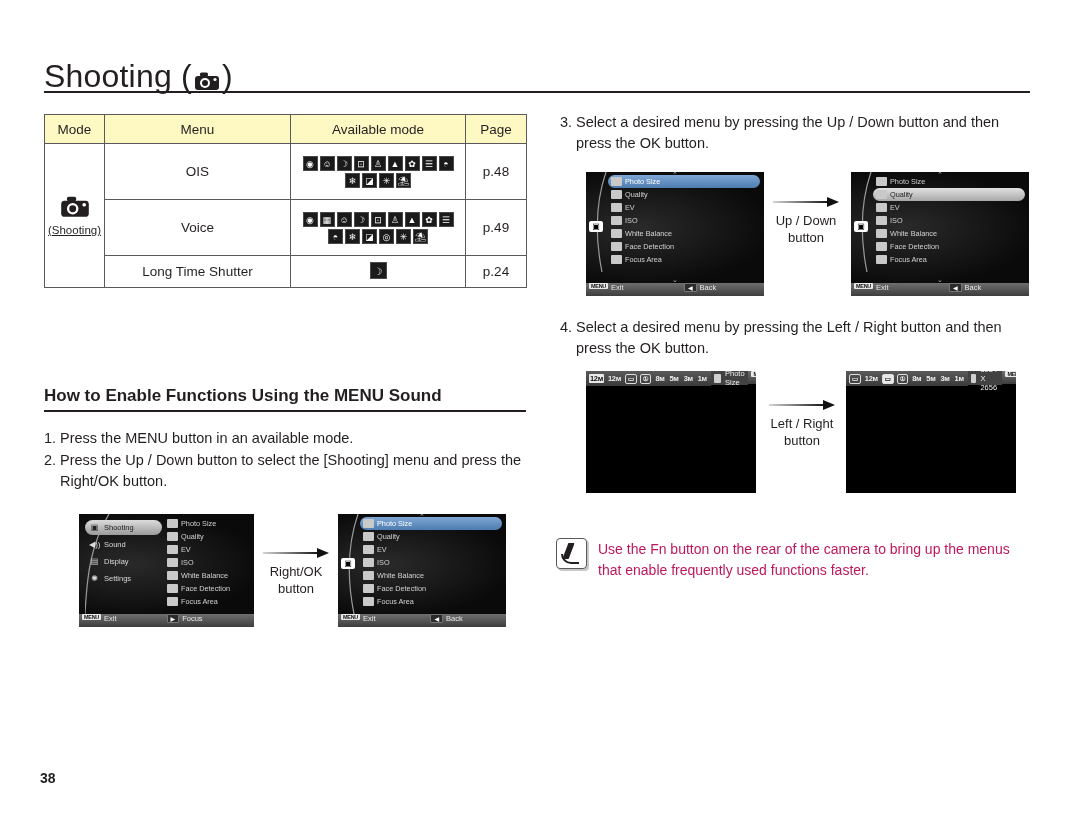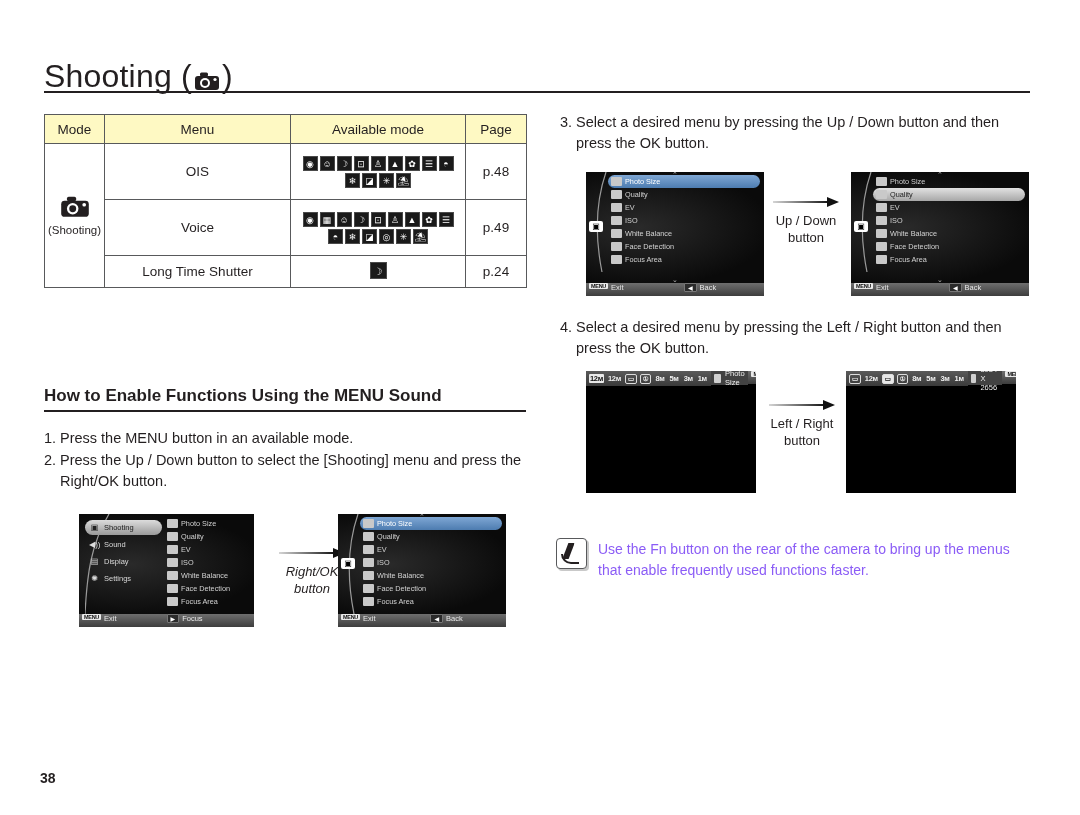--- a/index.html
+++ b/index.html
@@ -67,21 +67,21 @@
     background: #fef9c3;
     height: 28px;
     font-size: 13.5px;
   }
   .col-mode { width: 60px; }
   .col-menu { width: 186px; }
   .col-avail { width: 175px; }
   .col-page  { width: 61px; }
 
   .mode-cell { padding: 4px 0 6px 0; }
-  .mode-cell .mode-label { font-size: 11.5px; display:block; margin-top: 3px; }
+  .mode-cell .mode-label { font-size: 11.5px; display:block; margin-top: 3px; text-decoration: underline; }
   .row-ois   { height: 56px; }
   .row-voice { height: 56px; }
   .row-lts   { height: 32px; padding-left: 8px; }
 
   
   .icon-grid {
     display: flex;
     flex-wrap: wrap;
     justify-content: center;
     gap: 2px;
@@ -436,21 +436,21 @@
     position: absolute;
     left: 4px; bottom: 4px;
     width: 16px; height: 8px;
     border-bottom: 2px solid #231f20;
     border-left: 2px solid #231f20;
     border-radius: 0 0 0 10px;
   }
   .note-text {
     font-size: 14px;
     line-height: 21px;
-    color: #8b5cf6;
+    color: #be185d;
     padding-top: 1px;
   }
 
   
   .page-num {
     position: absolute;
     left: 40px;
     top: 770px;
     font-size: 14px;
     font-weight: bold;
@@ -630,21 +630,21 @@
       <span class="menu-key">MENU</span>
       <span>Exit</span>
       <span class="right-grp" style="left:50%;">
         <span class="dir-key">▶</span>
         <span>Focus</span>
       </span>
     </div>
   </div>
 </div>
 
-<div class="arrow-block" style="left:272px; top:548px; width:80px;font-style:italic;">
+<div class="arrow-block" style="left:256px; top:548px; width:80px;">
   <div class="arrow-line">
       <span class="shaft"></span>
       <span class="head-tri"></span>
     </div>
   <div>Right/OK</div>
   <div>button</div>
 </div>
 
 <div class="lcd" style="left:338px; top:514px; width:168px; height:113px;">
   <div class="lcd-menu">

